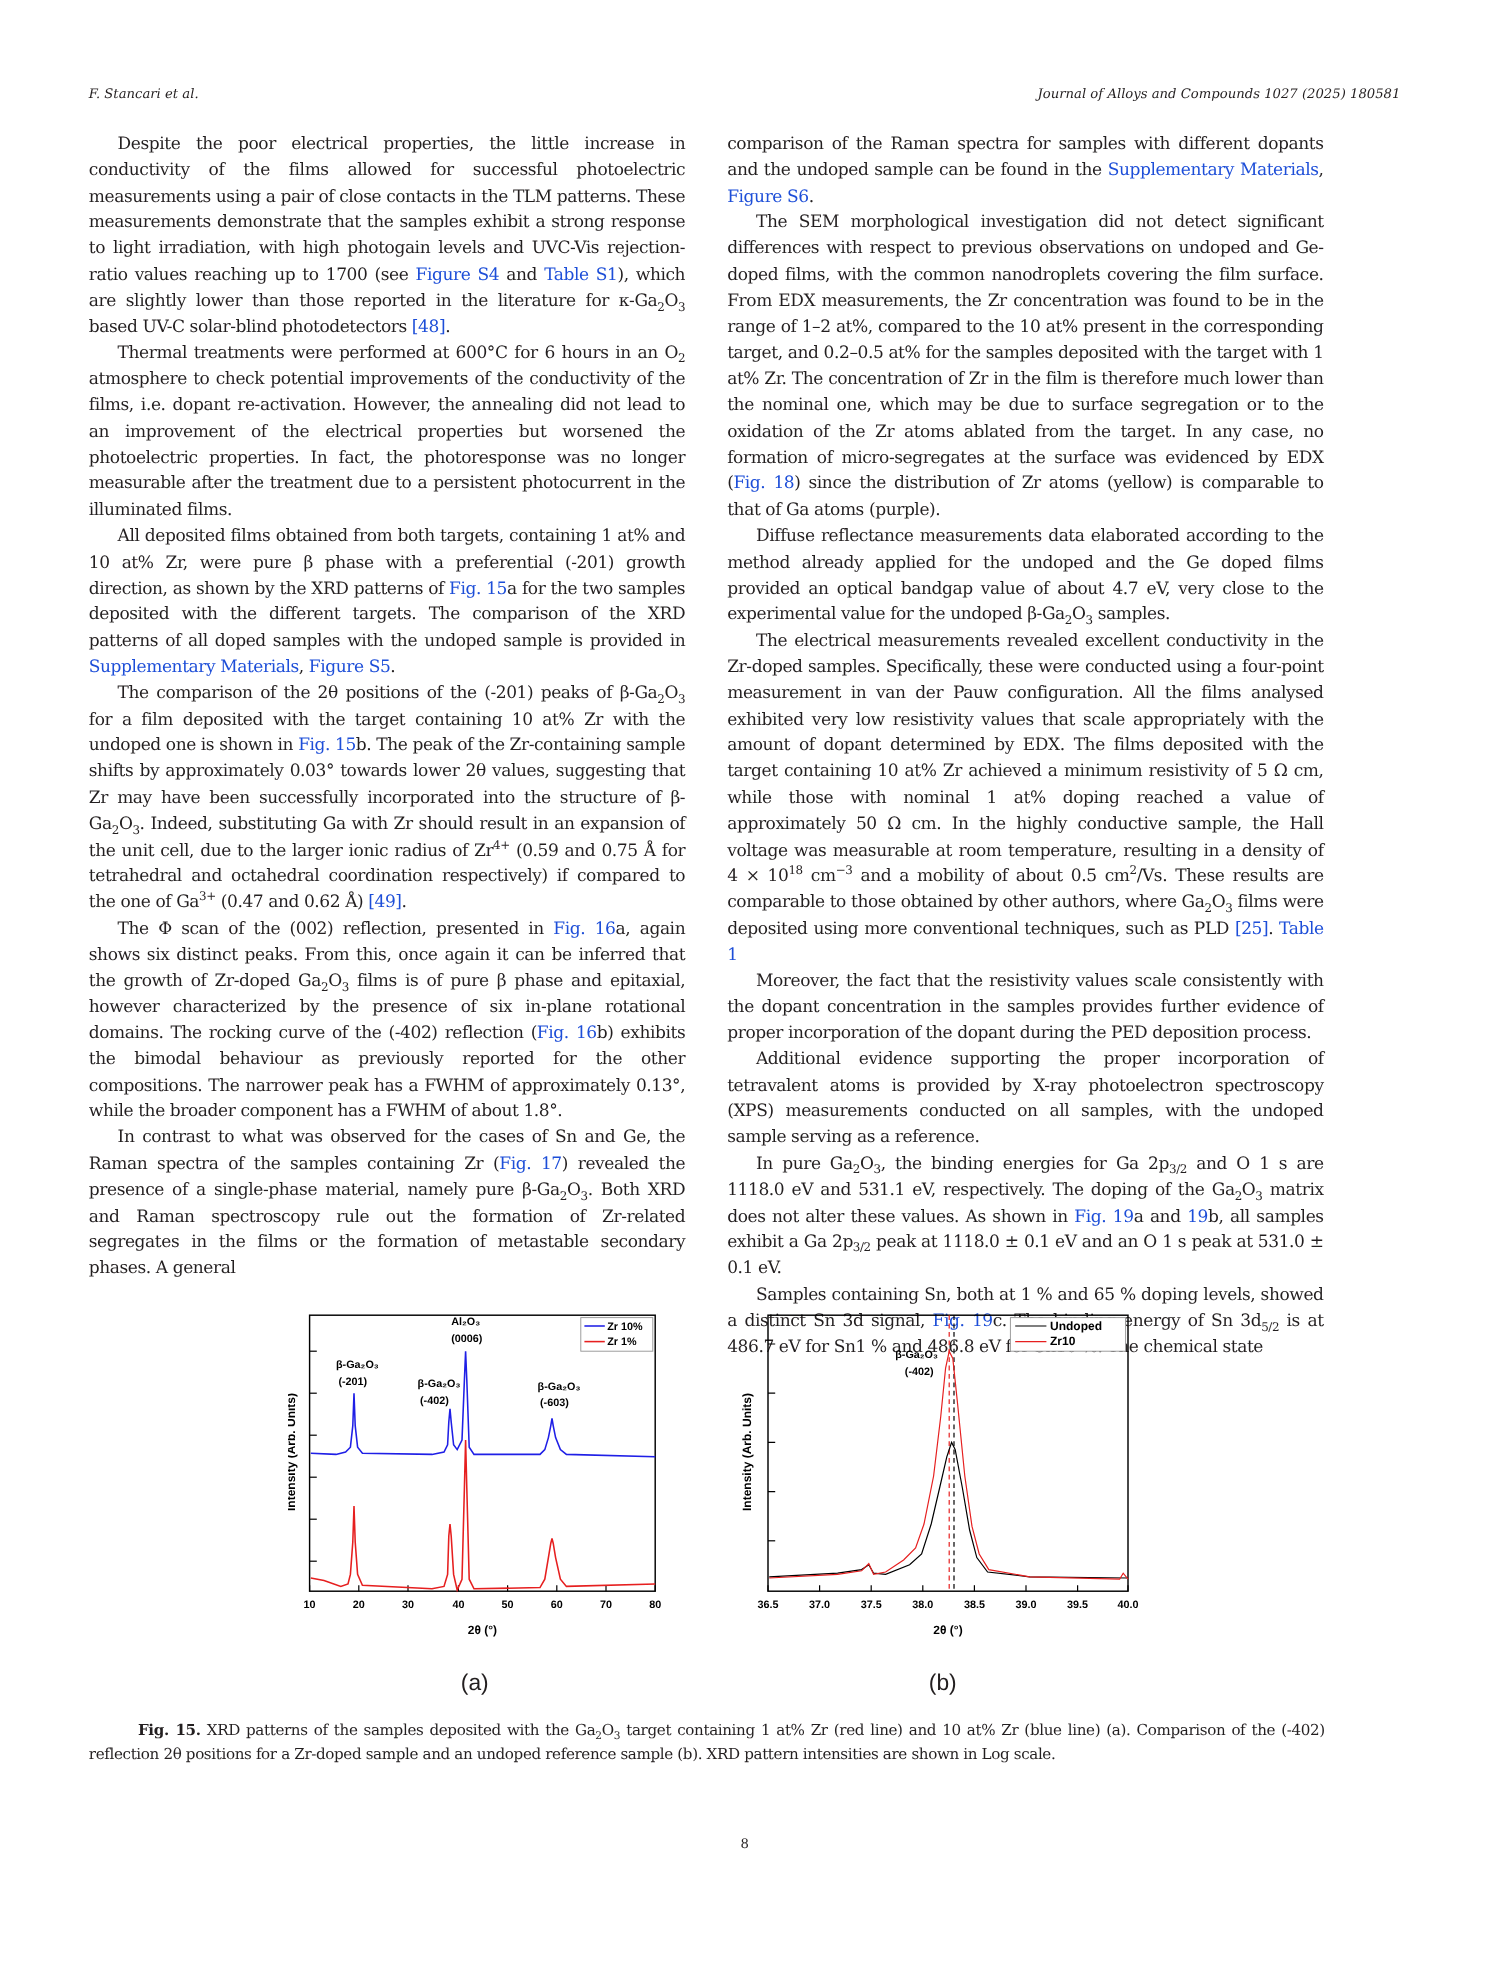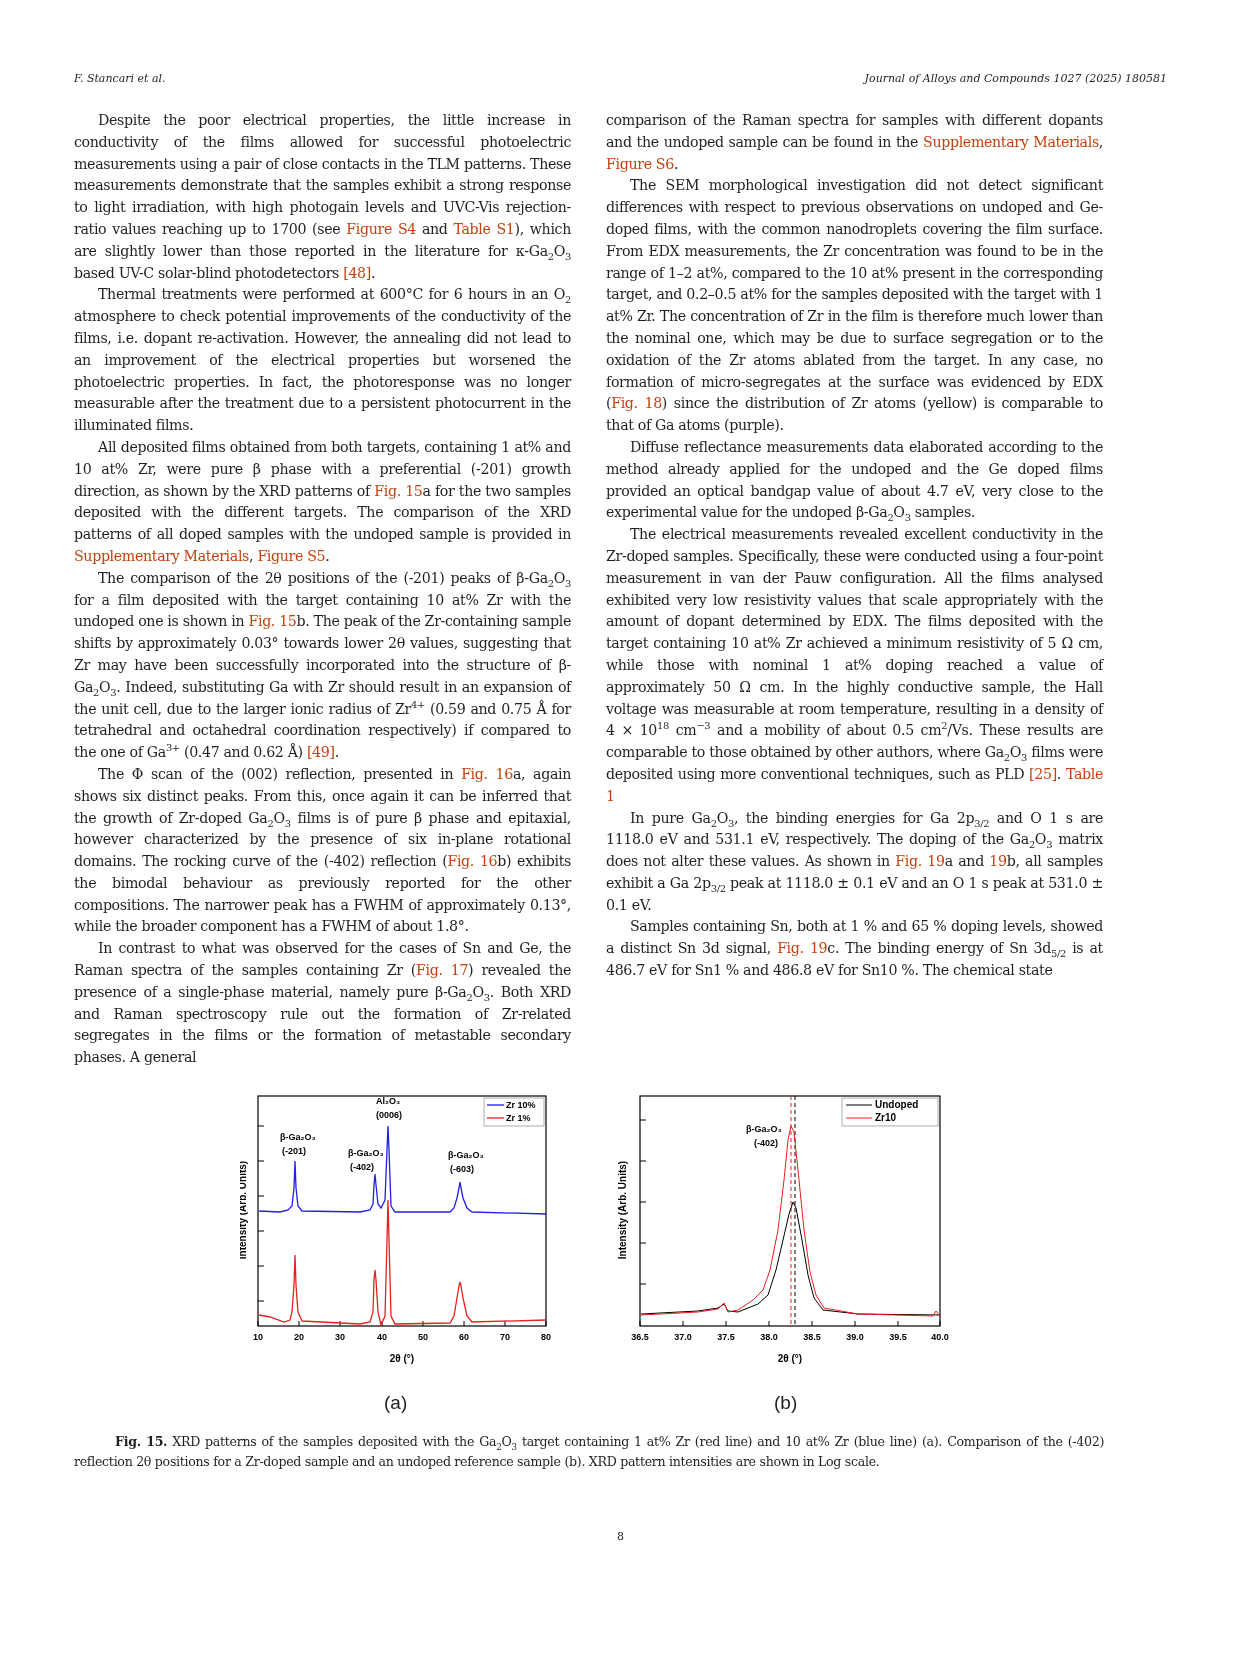--- a/index.html
+++ b/index.html
@@ -3,21 +3,21 @@
 <meta charset="utf-8">
 <style>
   html, body { margin:0; padding:0; background:#fff; }
   body { width:1241px; height:1654px; position:relative; font-family:"DejaVu Serif", serif; color:#231f20; overflow:hidden; }
   .hdr { position:absolute; top:72px; font-size:11px; font-style:italic; }
   .hdr.l { left:74px; } .hdr.r { right:74px; }
   .col { position:absolute; top:110px; width:497px; font-size:14.2px; line-height:21.8px; text-align:justify; letter-spacing:-0.35px; }
   .col.left { left:74px; } .col.right { left:606px; }
   .col p { margin:0; text-indent:24px; }
   .col p.noind { text-indent:0; }
-  .lnk { color:#c2410c; }
+  .lnk { color:#1d4ed8; }
   .sec { margin:22px 0 24px 0; font-style:italic; text-indent:0; }
   sub, sup { font-size:70%; line-height:0; }
   .fig { position:absolute; left:240px; top:1090px; width:760px; height:340px; }
   .panel { position:absolute; top:0; }
   .panel-a { left:0; width:330px; height:330px; }
   .panel-b { left:378px; width:340px; height:330px; }
   .sublabel { position:absolute; font-family:"Liberation Sans", sans-serif; font-size:19px; top:1392px; }
   .caption { position:absolute; left:74px; top:1432px; width:1030px; font-size:12.6px; line-height:20px; text-align:justify; letter-spacing:-0.3px; }
   .caption b { font-weight:bold;margin-left:41px; }
   .pageno { position:absolute; top:1530px; left:0; width:1241px; text-align:center; font-size:11px; }
@@ -36,20 +36,22 @@
   <p><span>The comparison of the 2θ positions of the (-201) peaks of β-Ga</span><sub>2</sub><span>O</span><sub>3</sub><span> for a film deposited with the target containing 10 at% Zr with the undoped one is shown in </span><a class="lnk">Fig. 15</a><span>b. The peak of the Zr-containing sample shifts by approximately 0.03° towards lower 2θ values, suggesting that Zr may have been successfully incorporated into the structure of β-Ga</span><sub>2</sub><span>O</span><sub>3</sub><span>. Indeed, substituting Ga with Zr should result in an expansion of the unit cell, due to the larger ionic radius of Zr</span><sup>4+</sup><span> (0.59 and 0.75 Å for tetrahedral and octahedral coordination respectively) if compared to the one of Ga</span><sup>3+</sup><span> (0.47 and 0.62 Å) </span><a class="lnk">[49]</a><span>.</span></p>
   <p><span>The Φ scan of the (002) reflection, presented in </span><a class="lnk">Fig. 16</a><span>a, again shows six distinct peaks. From this, once again it can be inferred that the growth of Zr-doped Ga</span><sub>2</sub><span>O</span><sub>3</sub><span> films is of pure β phase and epitaxial, however characterized by the presence of six in-plane rotational domains. The rocking curve of the (-402) reflection (</span><a class="lnk">Fig. 16</a><span>b) exhibits the bimodal behaviour as previously reported for the other compositions. The narrower peak has a FWHM of approximately 0.13°, while the broader component has a FWHM of about 1.8°.</span></p>
   <p><span>In contrast to what was observed for the cases of Sn and Ge, the Raman spectra of the samples containing Zr (</span><a class="lnk">Fig. 17</a><span>) revealed the presence of a single-phase material, namely pure β-Ga</span><sub>2</sub><span>O</span><sub>3</sub><span>. Both XRD and Raman spectroscopy rule out the formation of Zr-related segregates in the films or the formation of metastable secondary phases. A general</span></p>
 </div>
 
 <div class="col right">
   <p class="noind"><span>comparison of the Raman spectra for samples with different dopants and the undoped sample can be found in the </span><a class="lnk">Supplementary Materials</a><span>, </span><a class="lnk">Figure S6</a><span>.</span></p>
   <p><span>The SEM morphological investigation did not detect significant differences with respect to previous observations on undoped and Ge-doped films, with the common nanodroplets covering the film surface. From EDX measurements, the Zr concentration was found to be in the range of 1–2 at%, compared to the 10 at% present in the corresponding target, and 0.2–0.5 at% for the samples deposited with the target with 1 at% Zr. The concentration of Zr in the film is therefore much lower than the nominal one, which may be due to surface segregation or to the oxidation of the Zr atoms ablated from the target. In any case, no formation of micro-segregates at the surface was evidenced by EDX (</span><a class="lnk">Fig. 18</a><span>) since the distribution of Zr atoms (yellow) is comparable to that of Ga atoms (purple).</span></p>
   <p><span>Diffuse reflectance measurements data elaborated according to the method already applied for the undoped and the Ge doped films provided an optical bandgap value of about 4.7 eV, very close to the experimental value for the undoped β-Ga</span><sub>2</sub><span>O</span><sub>3</sub><span> samples.</span></p>
   <p><span>The electrical measurements revealed excellent conductivity in the Zr-doped samples. Specifically, these were conducted using a four-point measurement in van der Pauw configuration. All the films analysed exhibited very low resistivity values that scale appropriately with the amount of dopant determined by EDX. The films deposited with the target containing 10 at% Zr achieved a minimum resistivity of 5 Ω cm, while those with nominal 1 at% doping reached a value of approximately 50 Ω cm. In the highly conductive sample, the Hall voltage was measurable at room temperature, resulting in a density of 4 × 10</span><sup>18</sup><span> cm</span><sup>−3</sup><span> and a mobility of about 0.5 cm</span><sup>2</sup><span>/Vs. These results are comparable to those obtained by other authors, where Ga</span><sub>2</sub><span>O</span><sub>3</sub><span> films were deposited using more conventional techniques, such as PLD </span><a class="lnk">[25]</a><span>. </span><a class="lnk">Table 1</a></p>
+  <p>Moreover, the fact that the resistivity values scale consistently with the dopant concentration in the samples provides further evidence of proper incorporation of the dopant during the PED deposition process.</p>
+  <p>Additional evidence supporting the proper incorporation of tetravalent atoms is provided by X-ray photoelectron spectroscopy (XPS) measurements conducted on all samples, with the undoped sample serving as a reference.</p>
   <p><span>In pure Ga</span><sub>2</sub><span>O</span><sub>3</sub><span>, the binding energies for Ga 2p</span><sub>3/2</sub><span> and O 1 s are 1118.0 eV and 531.1 eV, respectively. The doping of the Ga</span><sub>2</sub><span>O</span><sub>3</sub><span> matrix does not alter these values. As shown in </span><a class="lnk">Fig. 19</a><span>a and </span><a class="lnk">19</a><span>b, all samples exhibit a Ga 2p</span><sub>3/2</sub><span> peak at 1118.0 ± 0.1 eV and an O 1 s peak at 531.0 ± 0.1 eV.</span></p>
   <p><span>Samples containing Sn, both at 1 % and 65 % doping levels, showed a distinct Sn 3d signal, </span><a class="lnk">Fig. 19</a><span>c. The binding energy of Sn 3d</span><sub>5/2</sub><span> is at 486.7 eV for Sn1 % and 486.8 eV for Sn10 %. The chemical state</span></p>
 </div>
 
 <div class="fig">
 
   <div class="panel panel-a">
     <svg width="330" height="300" viewBox="0 0 330 300">
       <rect x="18" y="6" width="288" height="230" fill="none" stroke="#000" stroke-width="1.2"></rect>
 

